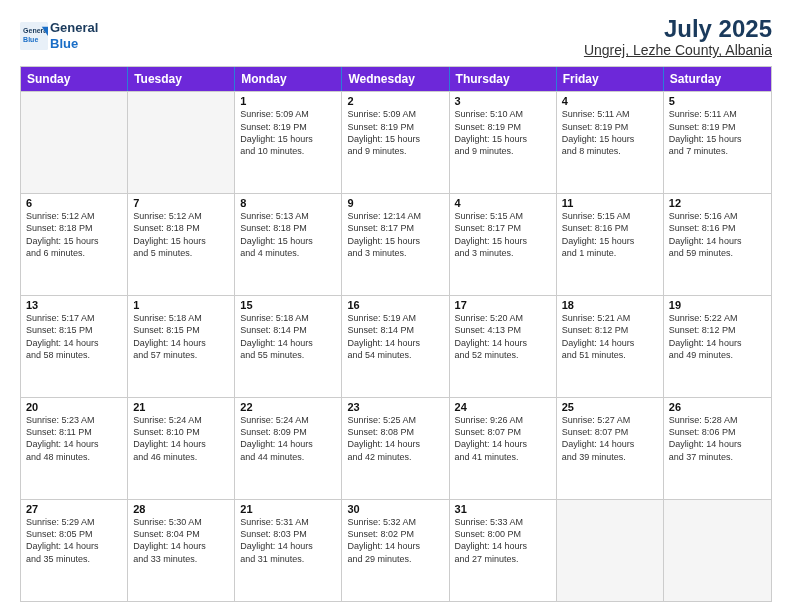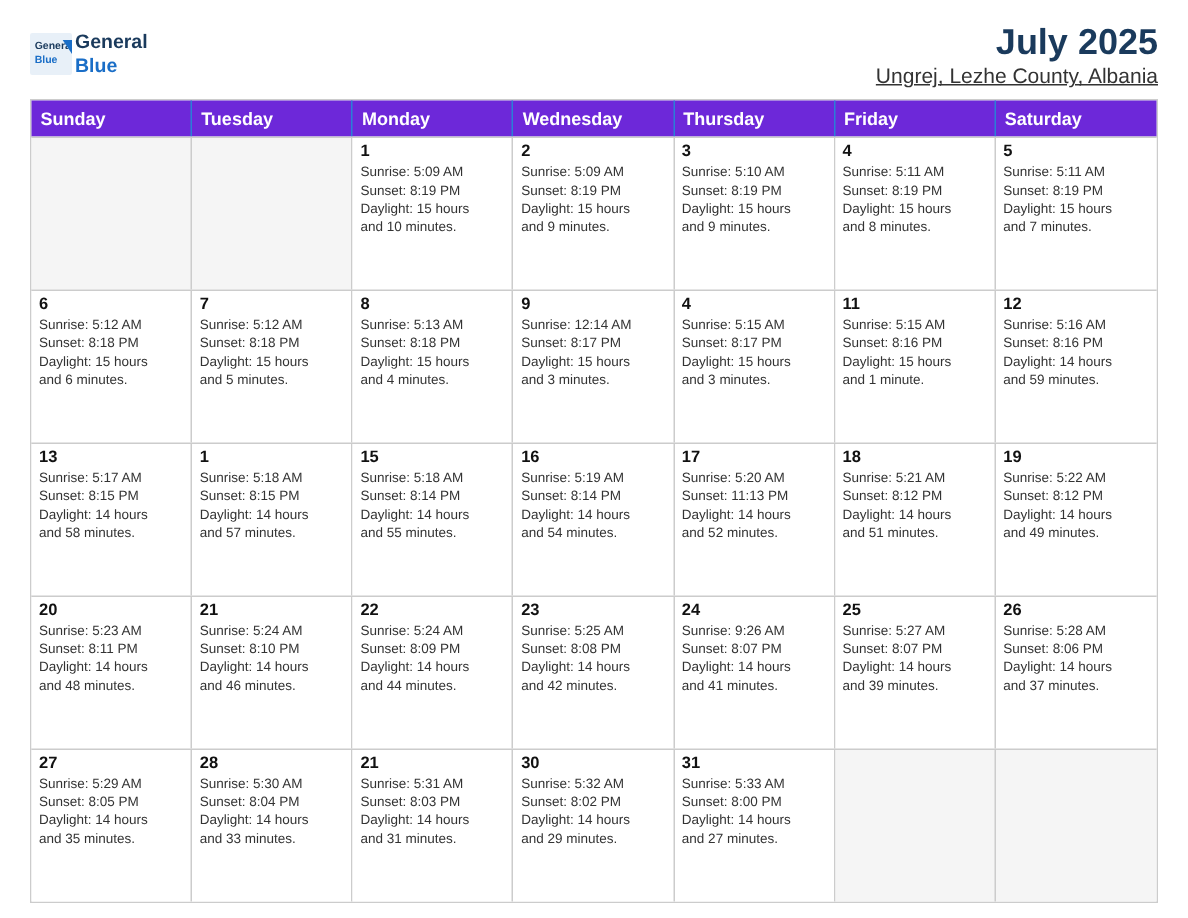--- a/index.html
+++ b/index.html
@@ -252,21 +252,21 @@
           <div class="cal-cell">
             <span class="day-num">16</span>
             <span class="cell-line">Sunrise: 5:19 AM</span>
             <span class="cell-line">Sunset: 8:14 PM</span>
             <span class="cell-line">Daylight: 14 hours</span>
             <span class="cell-line">and 54 minutes.</span>
           </div>
           <div class="cal-cell">
             <span class="day-num">17</span>
             <span class="cell-line">Sunrise: 5:20 AM</span>
-            <span class="cell-line">Sunset: 11:13 PM</span>
+            <span class="cell-line">Sunset: 4:13 PM</span>
             <span class="cell-line">Daylight: 14 hours</span>
             <span class="cell-line">and 52 minutes.</span>
           </div>
           <div class="cal-cell">
             <span class="day-num">18</span>
             <span class="cell-line">Sunrise: 5:21 AM</span>
             <span class="cell-line">Sunset: 8:12 PM</span>
             <span class="cell-line">Daylight: 14 hours</span>
             <span class="cell-line">and 51 minutes.</span>
           </div>

